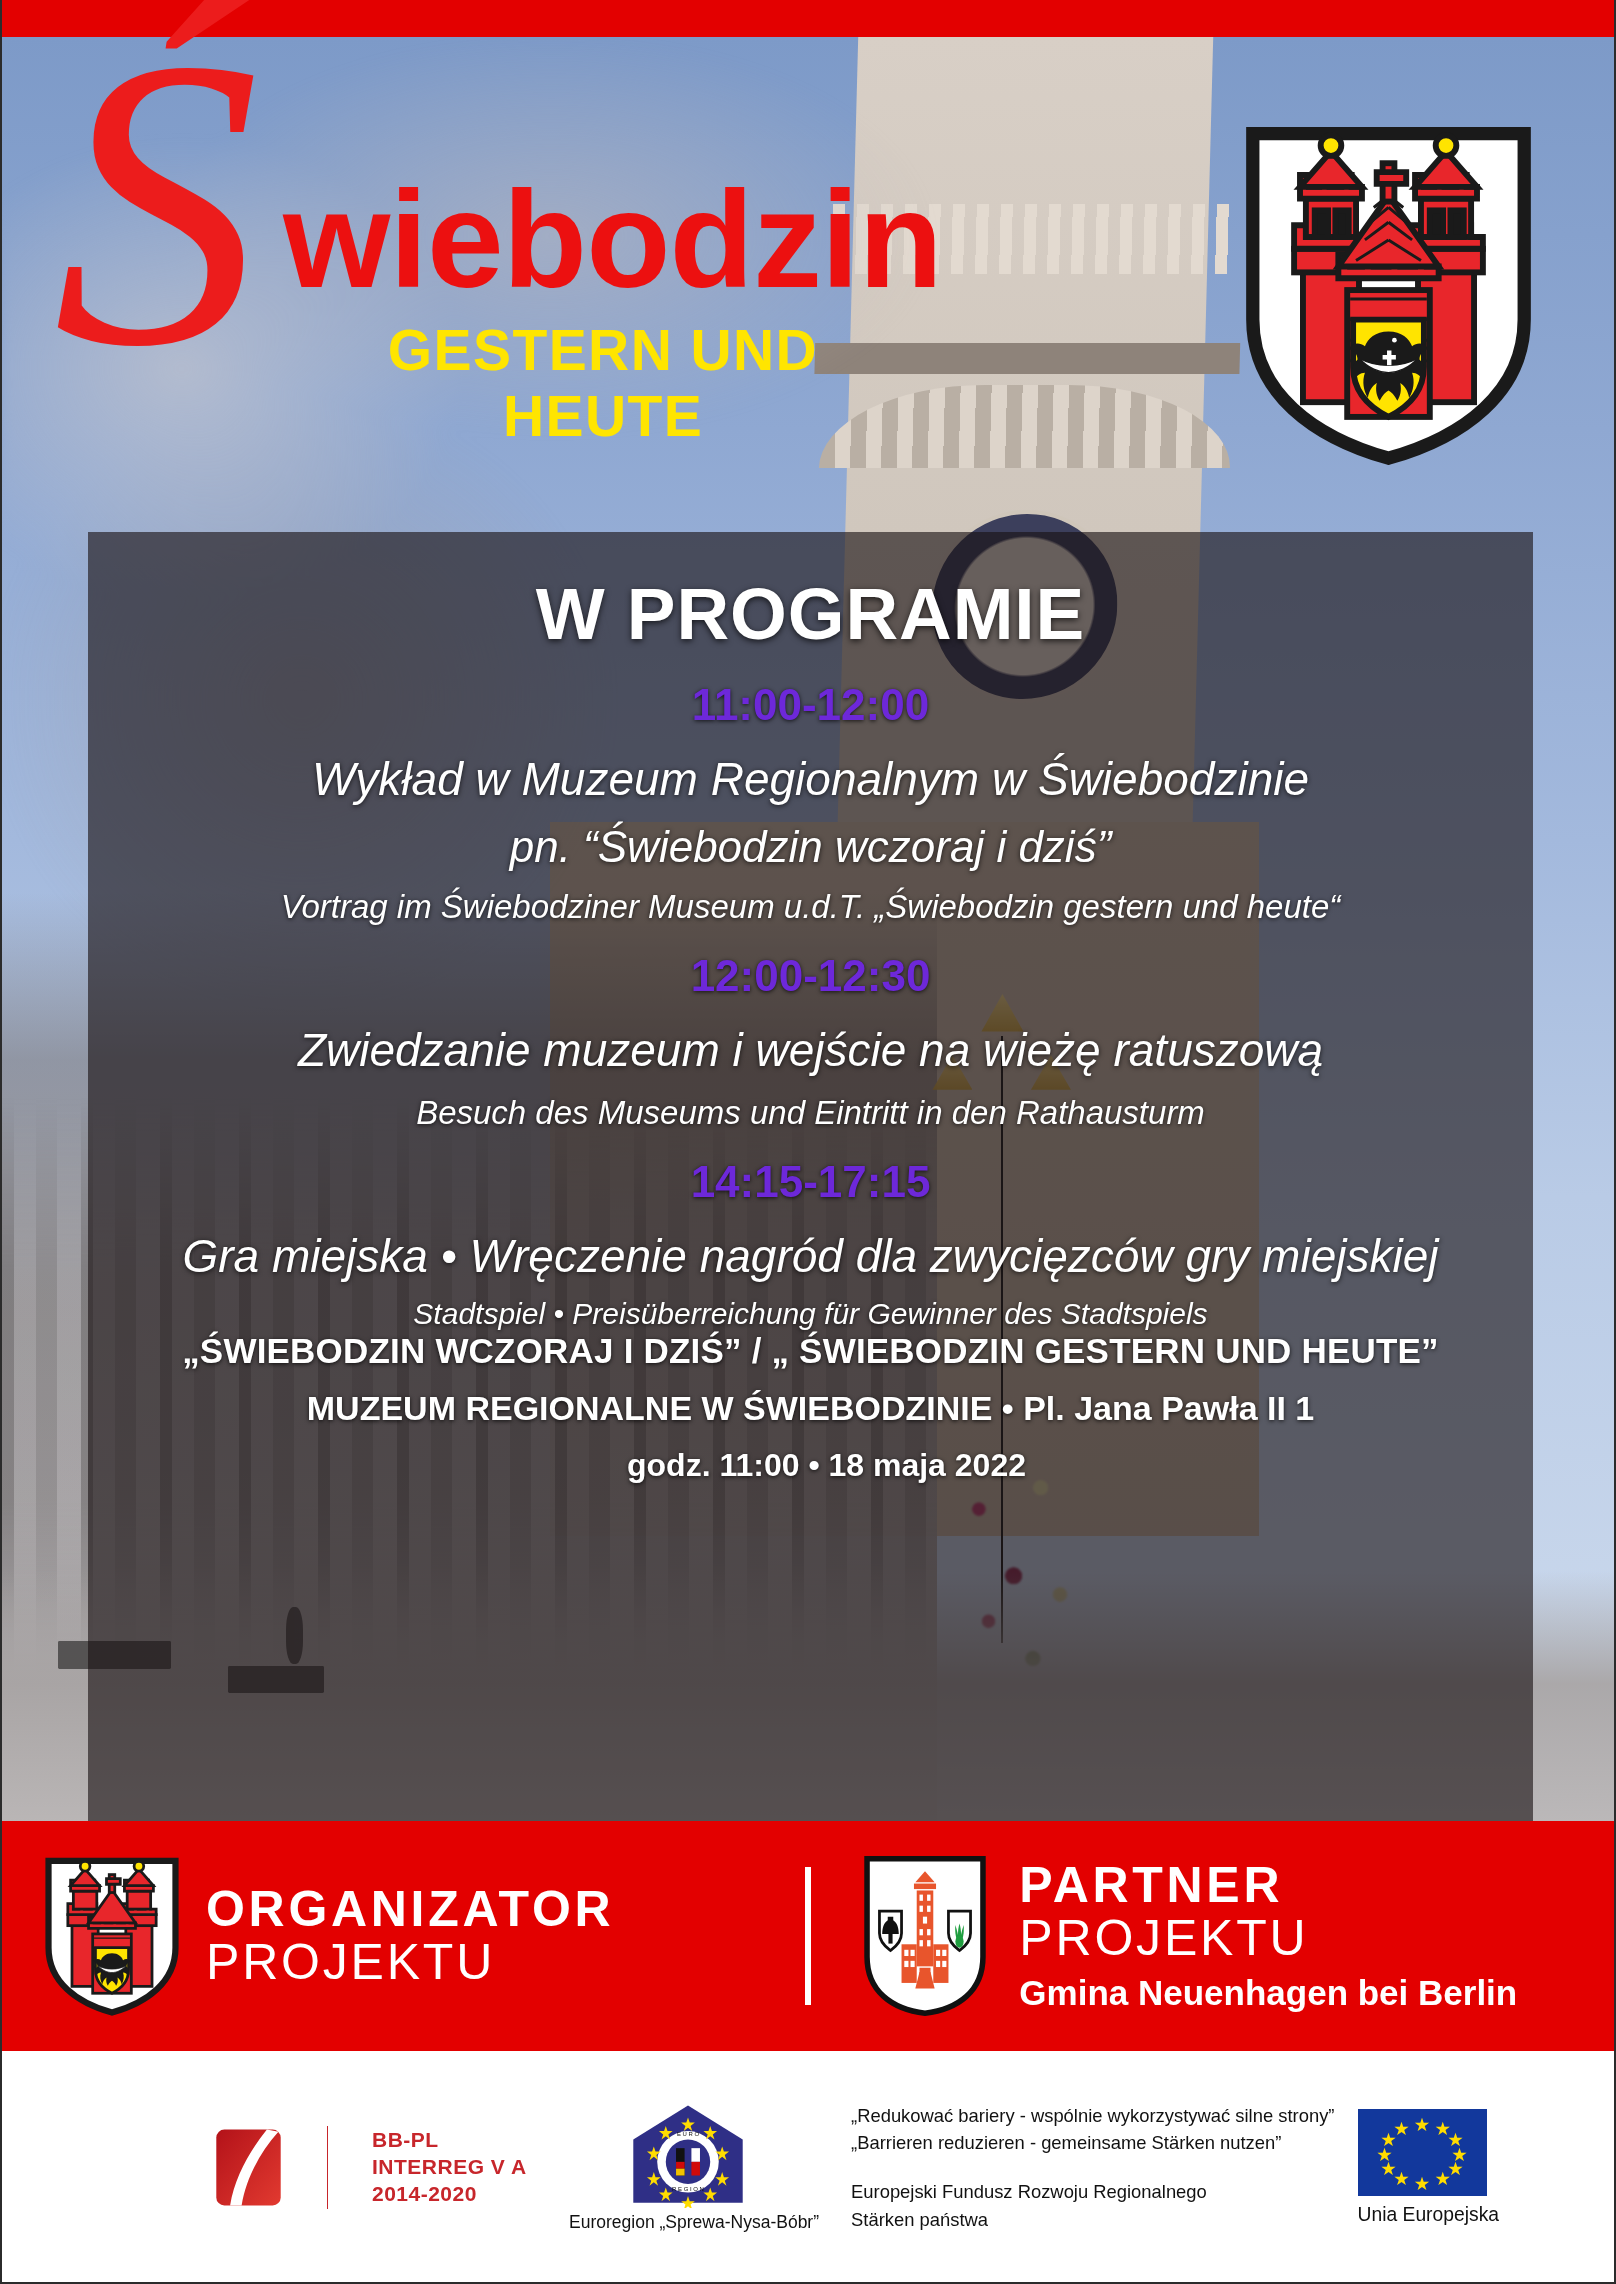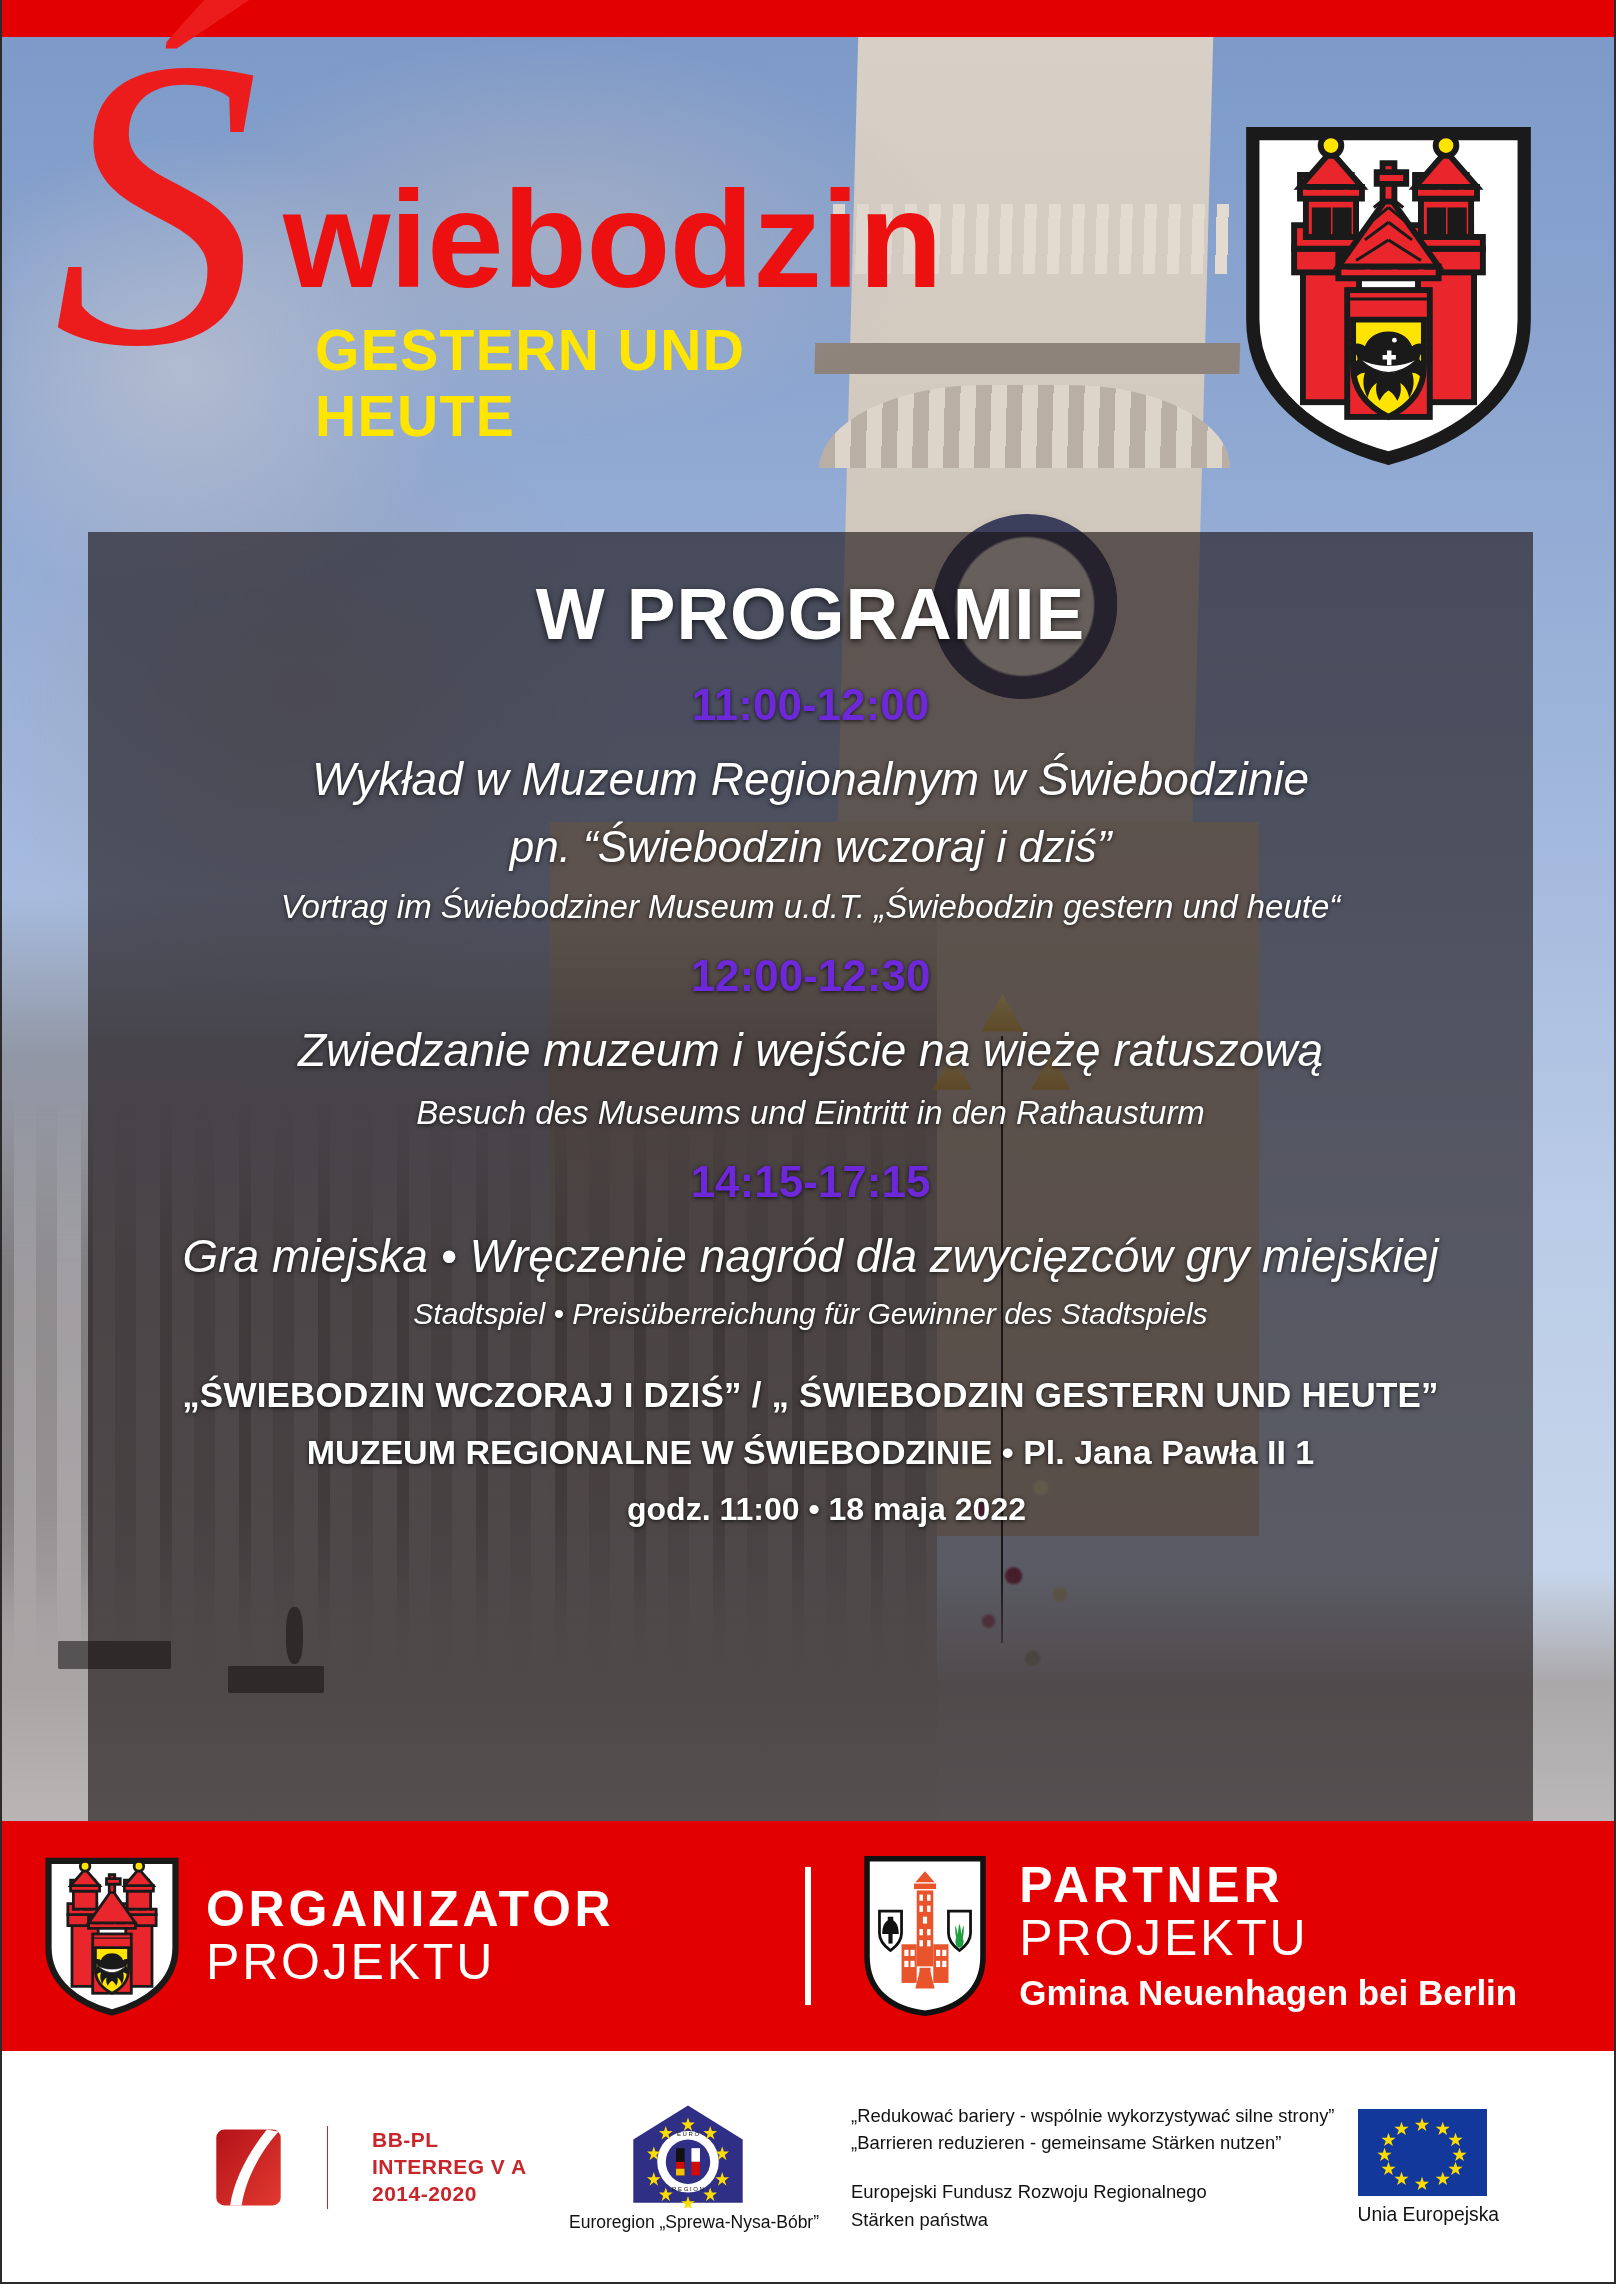--- a/index.html
+++ b/index.html
@@ -145,20 +145,21 @@
   }
   .logo .l2{
     position:absolute;left:230px;top:115px;
     color:#ec1010;font-weight:700;font-size:138px;letter-spacing:-0.9px;line-height:1;
     font-family:"Liberation Sans",sans-serif;
   }
   .logo .l3{
     position:absolute;left:262px;top:262px;
     color:#ffe500;font-weight:700;font-size:57px;letter-spacing:1.4px;
     font-family:"Liberation Sans",sans-serif;
+    text-align:center;
   }
 
   
   .crest-tr{
     position:absolute;right:78px;top:124px;width:295px;height:341px;z-index:6;
   }
 
   
   .program{
     position:absolute;left:86px;top:532px;width:1445px;height:1289px;
@@ -186,21 +187,21 @@
   }
   .de{
     font-style:italic;font-size:33px;font-weight:400;margin-top:16.6px;
     text-shadow:0 1.4px 4.6px rgba(0,0,0,.75);
   }
   .de-sm{
     font-style:italic;font-size:30px;font-weight:400;margin-top:14px;
     text-shadow:0 1.4px 4.6px rgba(0,0,0,.75);
   }
   .venue1{
-    font-size:35px;font-weight:700;margin-top:44px;letter-spacing:0.2px;
+    font-size:35px;font-weight:700;letter-spacing:0.2px;
     text-shadow:0 1.4px 4.6px rgba(0,0,0,.8);
   }
   .venue2{
     font-size:34px;font-weight:700;margin-top:18.4px;
     text-shadow:0 1.4px 4.6px rgba(0,0,0,.8);
   }
   .venue3{
     font-size:32px;font-weight:700;margin-top:18.4px;
     text-shadow:0 1.4px 4.6px rgba(0,0,0,.8);
     padding-left:32px;

